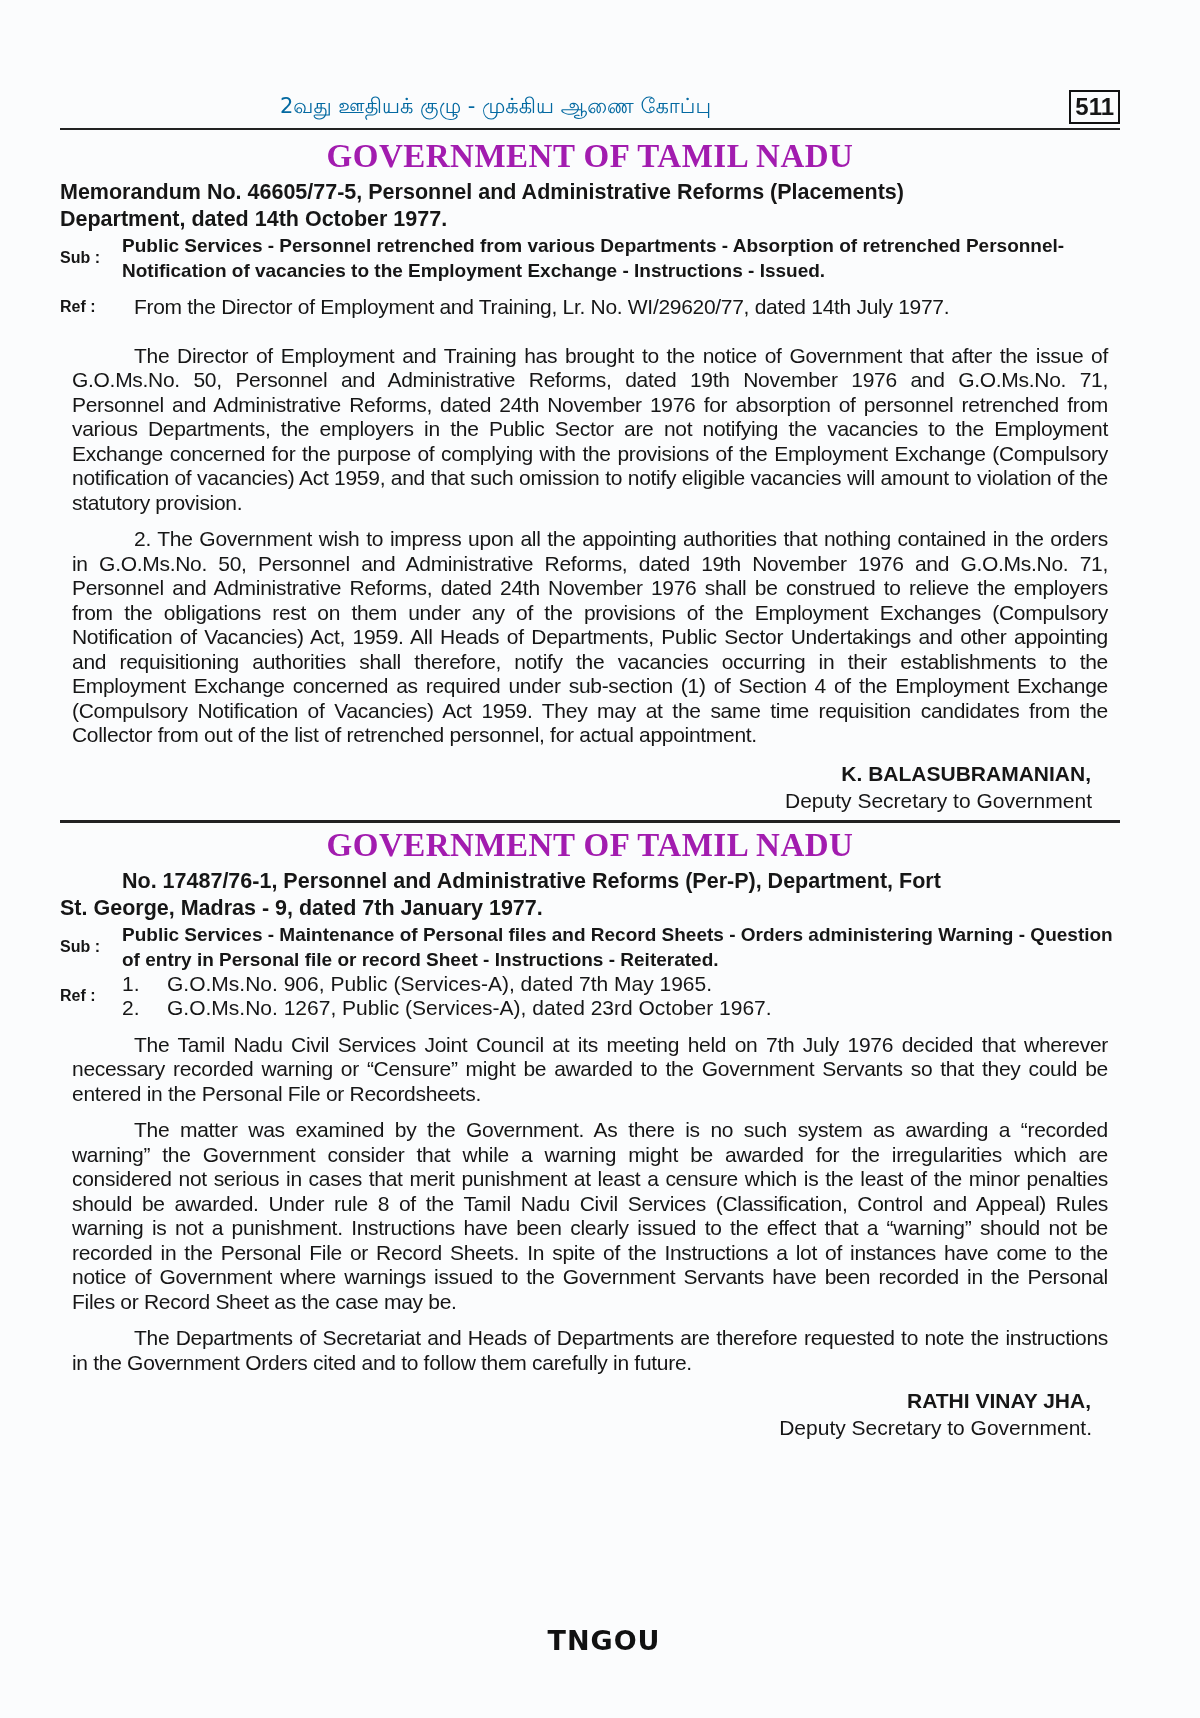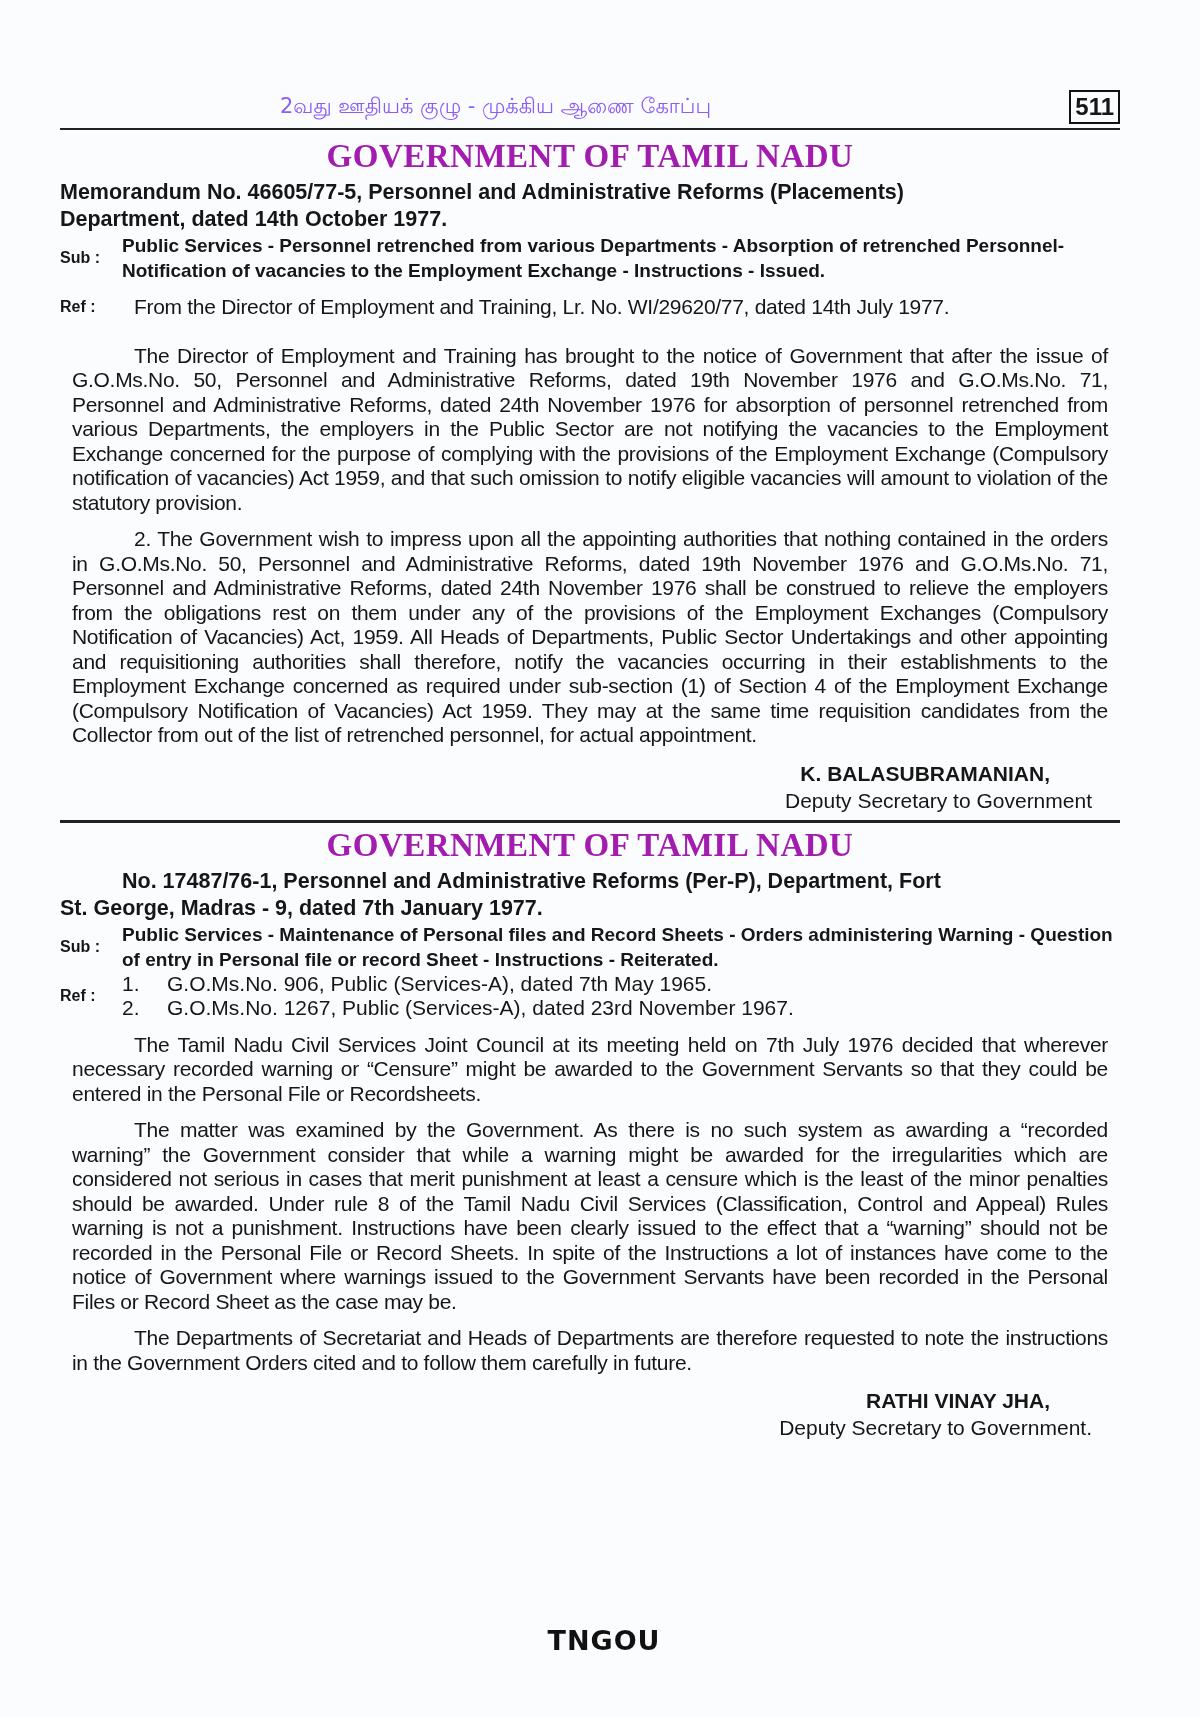--- a/index.html
+++ b/index.html
@@ -11,21 +11,21 @@
       position: relative;
       overflow: hidden;
     }
     .page { position: absolute; left: 60px; top: 88px; width: 1060px; }
     .running-head {
       position: relative; height: 40px;
       border-bottom: 2px solid #222;
     }
     .running-title {
       position: absolute; left: 220px; top: 6px;
-      font-size: 21px; color: #8b5cf6;
+      font-size: 21px; color: #0369a1;
       font-family: "DejaVu Sans", sans-serif;
     }
     .page-num {
       position: absolute; right: 0; top: 2px;
       border: 2px solid #111; padding: 0 4px;
       font-size: 24px; font-weight: bold; line-height: 30px;
     }
     .gov-title {
       text-align: center; font-family: "Liberation Serif", serif;
       font-weight: bold; font-size: 33px; letter-spacing: 0.5px;
@@ -34,21 +34,21 @@
     .p { font-size: 21px; line-height: 24.5px; margin: 12px; text-align: justify; letter-spacing: -0.3px; }
     .hdr { font-size: 21.5px; line-height: 27px; font-weight: bold; margin: 0; }
     .sub-row, .ref-row { display: flex; align-items: center; }
     .lbl { flex: 0 0 auto; width: 62px; font-weight: bold; }
     .sub-body { flex: 1; font-weight: bold; font-size: 19px; line-height: 25px; }
     .indent { text-indent: 62px; }
     .ref-list { flex: 1; }
     .ref-item { display: flex; font-size: 21px; line-height: 24.5px; }
     .ref-num { width: 45px; }
     .sig { text-align: right; font-size: 21px; line-height: 27px; }
-    .sig .name { font-weight: bold; margin-right: 70px; }
+    .sig .name { font-weight: bold; margin-right: 29px; }
     .sig .role { margin-right: 28px; }
     .divider { border-top: 3px solid #222; margin: 6px 0 4px 0; }
     .footer-brand {
       position: absolute; left: 8px; right: 0; top: 1625px;
       text-align: center; font-family: "DejaVu Sans", sans-serif;
       font-weight: bold; font-size: 27px; letter-spacing: 1px; color: #111;
     }
   </style>
 </head>
 <body>
@@ -92,21 +92,21 @@
     </div>
     <div class="ref-row">
       <span class="lbl">Ref :</span>
       <div class="ref-list">
         <div class="ref-item">
           <span class="ref-num">1.</span>
           <span>G.O.Ms.No. 906, Public (Services-A), dated 7th May 1965.</span>
         </div>
         <div class="ref-item">
           <span class="ref-num">2.</span>
-          <span>G.O.Ms.No. 1267, Public (Services-A), dated 23rd November 1967.</span>
+          <span>G.O.Ms.No. 1267, Public (Services-A), dated 23rd October 1967.</span>
         </div>
       </div>
     </div>
     <p class="p indent">The Tamil Nadu Civil Services Joint Council at its meeting held on 7th July 1976 decided that wherever necessary recorded warning or “Censure” might be awarded to the Government Servants so that they could be entered in the Personal File or Recordsheets.</p>
     <p class="p indent">The matter was examined by the Government. As there is no such system as awarding a “recorded warning” the Government consider that while a warning might be awarded for the irregularities which are considered not serious in cases that merit punishment at least a censure which is the least of the minor penalties should be awarded. Under rule 8 of the Tamil Nadu Civil Services (Classification, Control and Appeal) Rules warning is not a punishment. Instructions have been clearly issued to the effect that a “warning” should not be recorded in the Personal File or Record Sheets. In spite of the Instructions a lot of instances have come to the notice of Government where warnings issued to the Government Servants have been recorded in the Personal Files or Record Sheet as the case may be.</p>
     <p class="p indent">The Departments of Secretariat and Heads of Departments are therefore requested to note the instructions in the Government Orders cited and to follow them carefully in future.</p>
     <div class="sig">
       <div class="name" style="">RATHI VINAY JHA,</div>
       <div class="role" style="">Deputy Secretary to Government.</div>
     </div>

